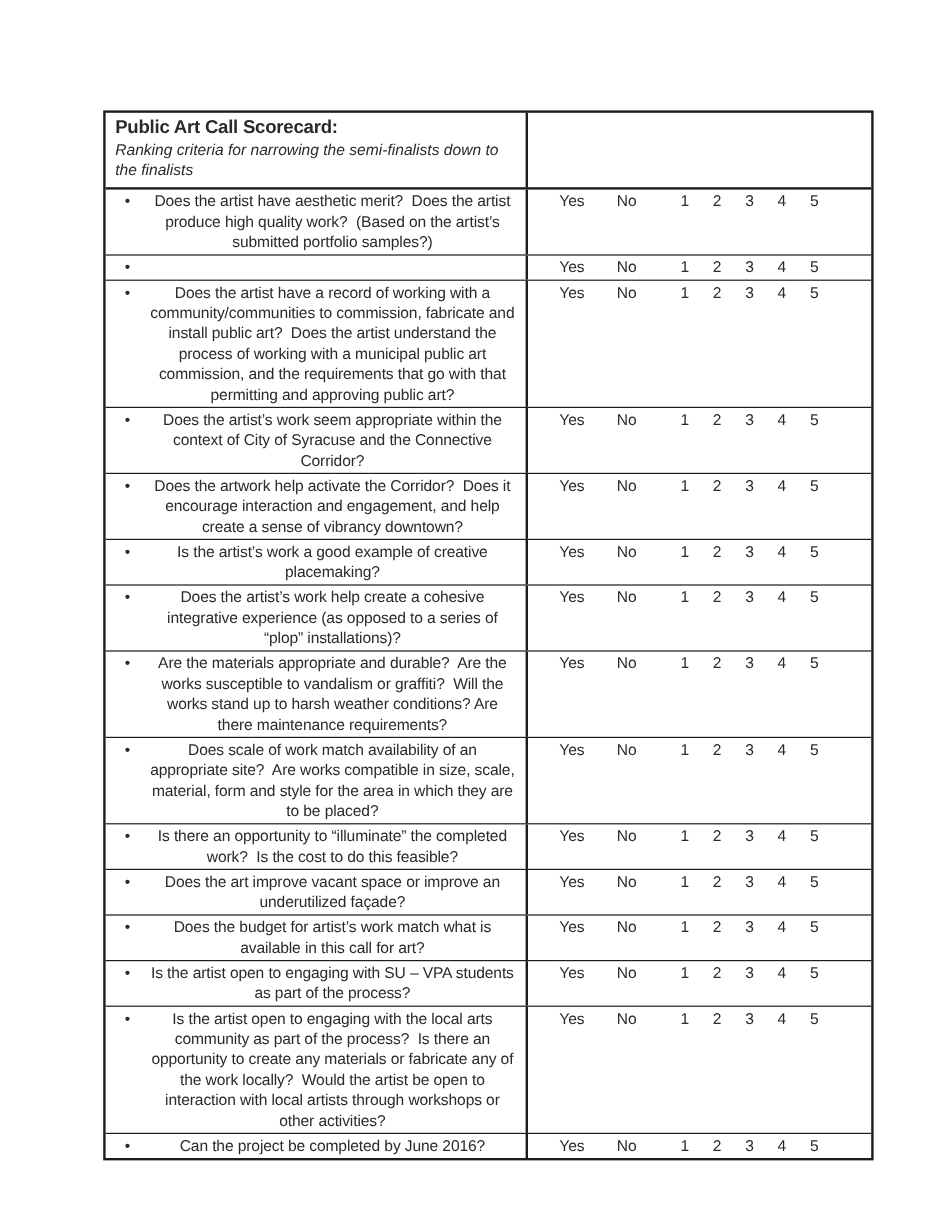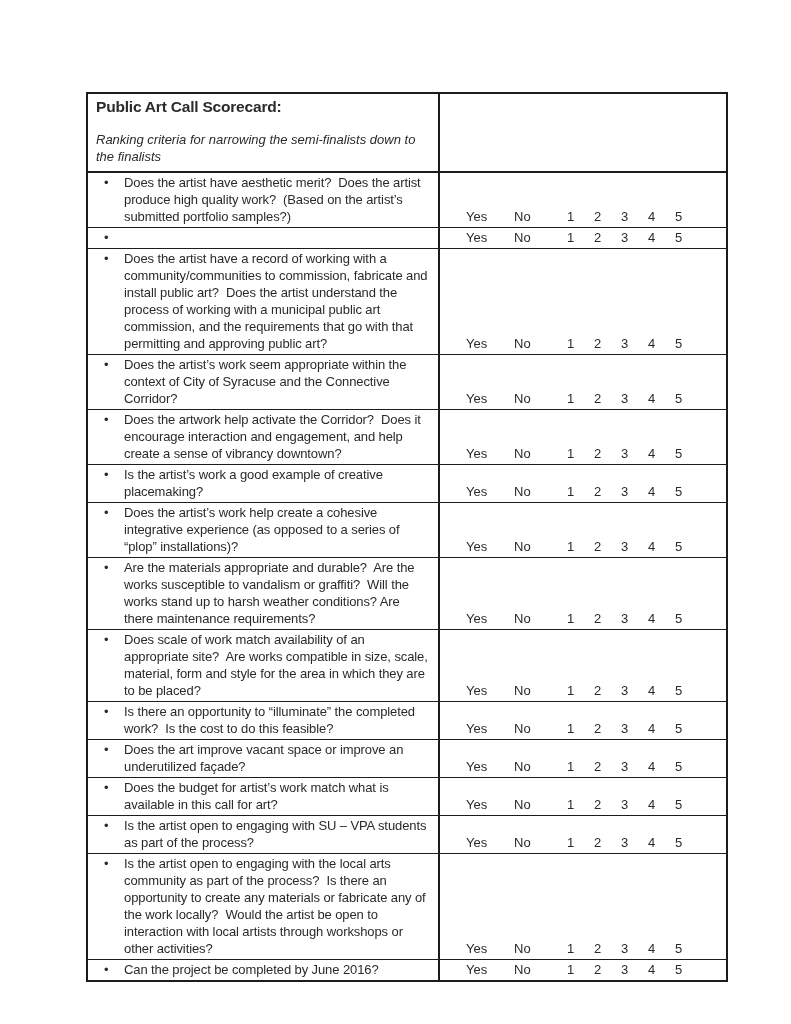--- a/index.html
+++ b/index.html
@@ -44,21 +44,21 @@
   .title {
     font-size: 15.5px;
     font-weight: bold;
     line-height: 19px;
     letter-spacing: -0.2px;
   }
   .subtitle {
     font-size: 13px;
     font-style: italic;
     line-height: 17px;
-    margin-top: 15px;
+    margin-top: 0;
   }
   .row {
     display: flex;
     border-bottom: 1.5px solid #1c1c1c;
   }
   .row:last-child { border-bottom: none; }
   .q-cell {
     width: 352px;
     flex: 0 0 352px;
     border-right: 2px solid #1c1c1c;
@@ -72,25 +72,26 @@
     flex: 0 0 20px;
     margin-left: 16px;
     text-align: left;
     font-size: 13px;
     line-height: 17px;
   }
   .q-text {
     flex: 1 1 auto;
     white-space: pre-wrap;
     letter-spacing: -0.1px;
+    text-align: center;
   }
   .r-cell {
     flex: 1 1 auto;
     display: flex;
-    align-items: flex-end;
+    align-items: flex-start;
     padding: 1px 4px 2px 26px;
     font-size: 13px;
     line-height: 17px;
   }
   .yes { display: inline-block; width: 48px; }
   .no  { display: inline-block; width: 53px; }
   .ranks { display: inline-flex; }
   .rank { display: inline-block; width: 27px; }
 </style>
 </head>

